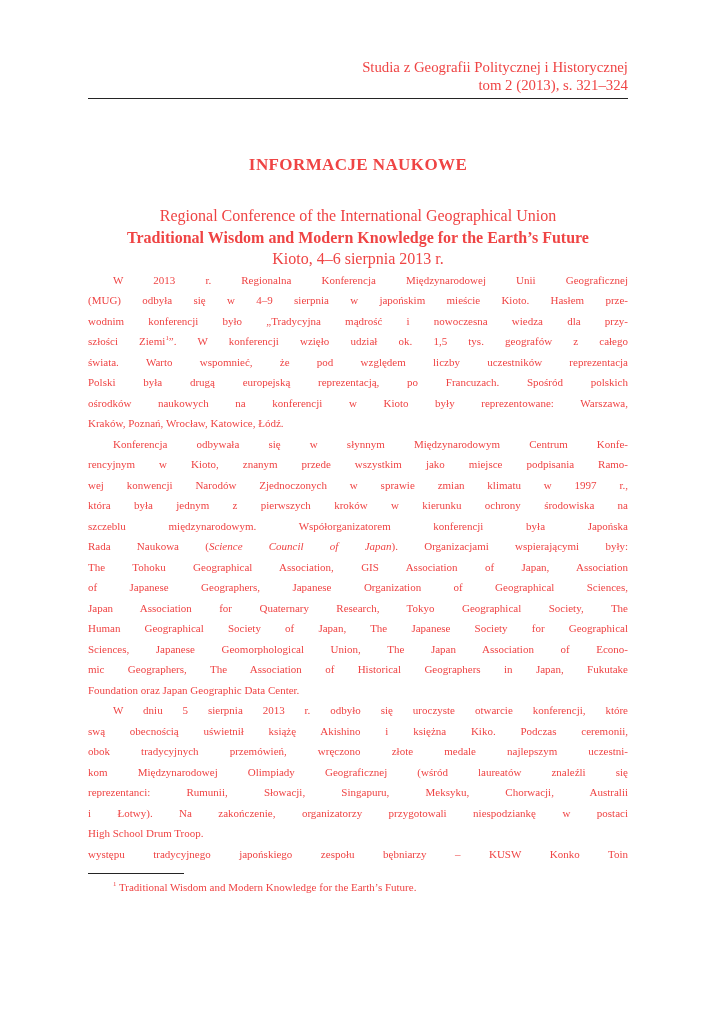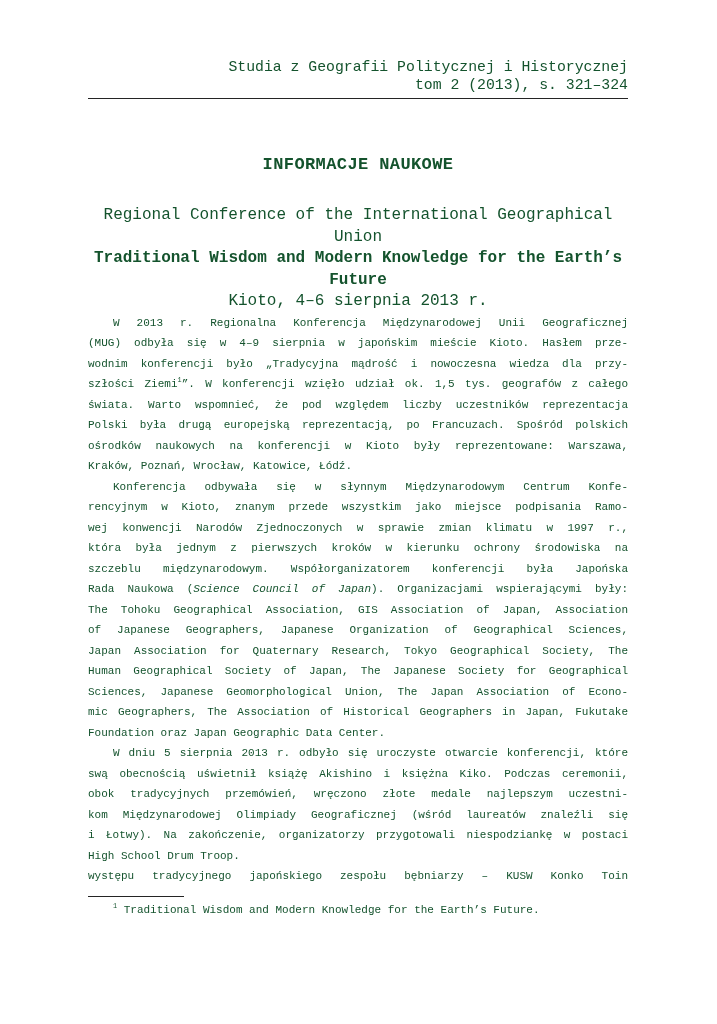--- a/index.html
+++ b/index.html
@@ -1,21 +1,21 @@
 <!DOCTYPE html>
 <html><head>
 <meta charset="utf-8">
 <style>
   html, body { margin: 0; padding: 0; background: #ffffff; }
   .page {
     width: 717px;
     height: 1024px;
     background: #ffffff;
-    color: #14532d;
-    font-family: Liberation Mono, monospace;
+    color: #ef4444;
+    font-family: Liberation Serif, serif;
     overflow: hidden;
     position: relative;
   }
   .content { margin-left: 88px; width: 540px; }
 
   .journal-header {
     padding-top: 59px;
     text-align: right;
     font-size: 14.8px;
     line-height: 17.5px;
@@ -107,20 +107,21 @@
           <span class="line"><span>Human Geographical Society of Japan, The Japanese Society for Geographical</span></span>
           <span class="line"><span>Sciences, Japanese Geomorphological Union, The Japan Association of Econo-</span></span>
           <span class="line"><span>mic Geographers, The Association of Historical Geographers in Japan, Fukutake</span></span>
           <span class="line lastline"><span>Foundation oraz Japan Geographic Data Center.</span></span>
         </p>
         <p class="para">
           <span class="line firstline"><span>W dniu 5 sierpnia 2013 r. odbyło się uroczyste otwarcie konferencji, które</span></span>
           <span class="line"><span>swą obecnością uświetnił książę Akishino i księżna Kiko. Podczas ceremonii,</span></span>
           <span class="line"><span>obok tradycyjnych przemówień, wręczono złote medale najlepszym uczestni-</span></span>
           <span class="line"><span>kom Międzynarodowej Olimpiady Geograficznej (wśród laureatów znaleźli się</span></span>
+          <span class="line"><span>reprezentanci: Rumunii, Słowacji, Singapuru, Meksyku, Chorwacji, Australii</span></span>
           <span class="line"><span>i Łotwy). Na zakończenie, organizatorzy przygotowali niespodziankę w postaci</span></span>
           <span class="line lastline"><span>High School Drum Troop.</span></span>
           <span class="line"><span>występu tradycyjnego japońskiego zespołu bębniarzy – KUSW Konko Toin</span></span>
         </p>
       </div>
 
     <div class="footnote-rule"></div>
     <div class="footnote"><sup>1</sup><span> Traditional Wisdom and Modern Knowledge for the Earth’s Future.</span></div>
 
   </div>

